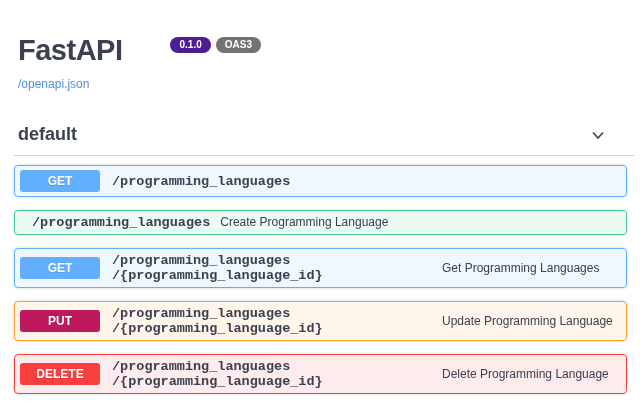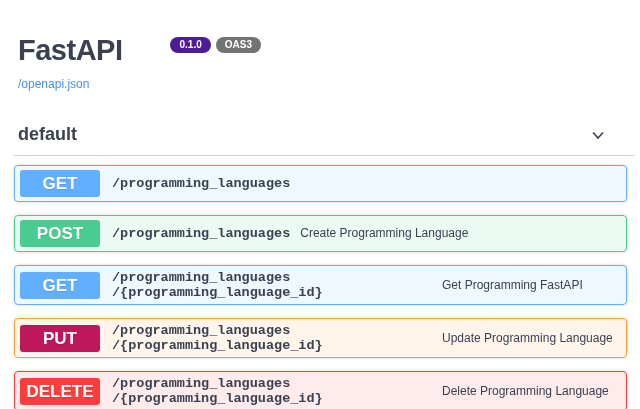--- a/index.html
+++ b/index.html
@@ -67,21 +67,21 @@
     cursor: pointer;
   }
   .opblock.get    { background: rgba(97,175,254,.1);  border-color: #61affe; }
   .opblock.post   { background: rgba(73,204,144,.1);  border-color: #49cc90; }
   .opblock.put    { background: rgba(252,161,48,.1);  border-color: #fca130; }
   .opblock.delete { background: rgba(249,62,62,.1);   border-color: #f93e3e; }
 
   .opblock-method {
     flex: 0 0 80px;
     text-align: center;
-    font-size: 17px;
+    font-size: 12px;
     font-weight: 700;
     color: #ffffff;
     border-radius: 3px;
     padding: 5px 4px;
     line-height: 1;
     text-shadow: 0 1px 0 rgba(0,0,0,.1);
   }
   .opblock.get    .opblock-method { background: #61affe; }
   .opblock.post   .opblock-method { background: #49cc90; }
   .opblock.put    .opblock-method { background: #be185d; }
@@ -131,35 +131,34 @@
 
   <div class="opblock get">
     <span class="opblock-method">GET</span>
     <span class="opblock-path">
       <span class="line">/programming_languages</span>
       <span class="line"></span>
     </span>
   </div>
 
   <div class="opblock post">
-    <span class="opblock-method">POST</span>
     <span class="opblock-path">
       <span class="line">/programming_languages</span>
       <span class="line"></span>
     </span>
     <span class="opblock-desc">Create Programming Language</span>
   </div>
 
   <div class="opblock get">
     <span class="opblock-method">GET</span>
     <span class="opblock-path two-line">
       <span class="line">/programming_languages</span>
       <span class="line">/{programming_language_id}</span>
     </span>
-    <span class="opblock-desc">Get Programming FastAPI</span>
+    <span class="opblock-desc">Get Programming Languages</span>
   </div>
 
   <div class="opblock put">
     <span class="opblock-method">PUT</span>
     <span class="opblock-path two-line">
       <span class="line">/programming_languages</span>
       <span class="line">/{programming_language_id}</span>
     </span>
     <span class="opblock-desc">Update Programming Language</span>
   </div>

